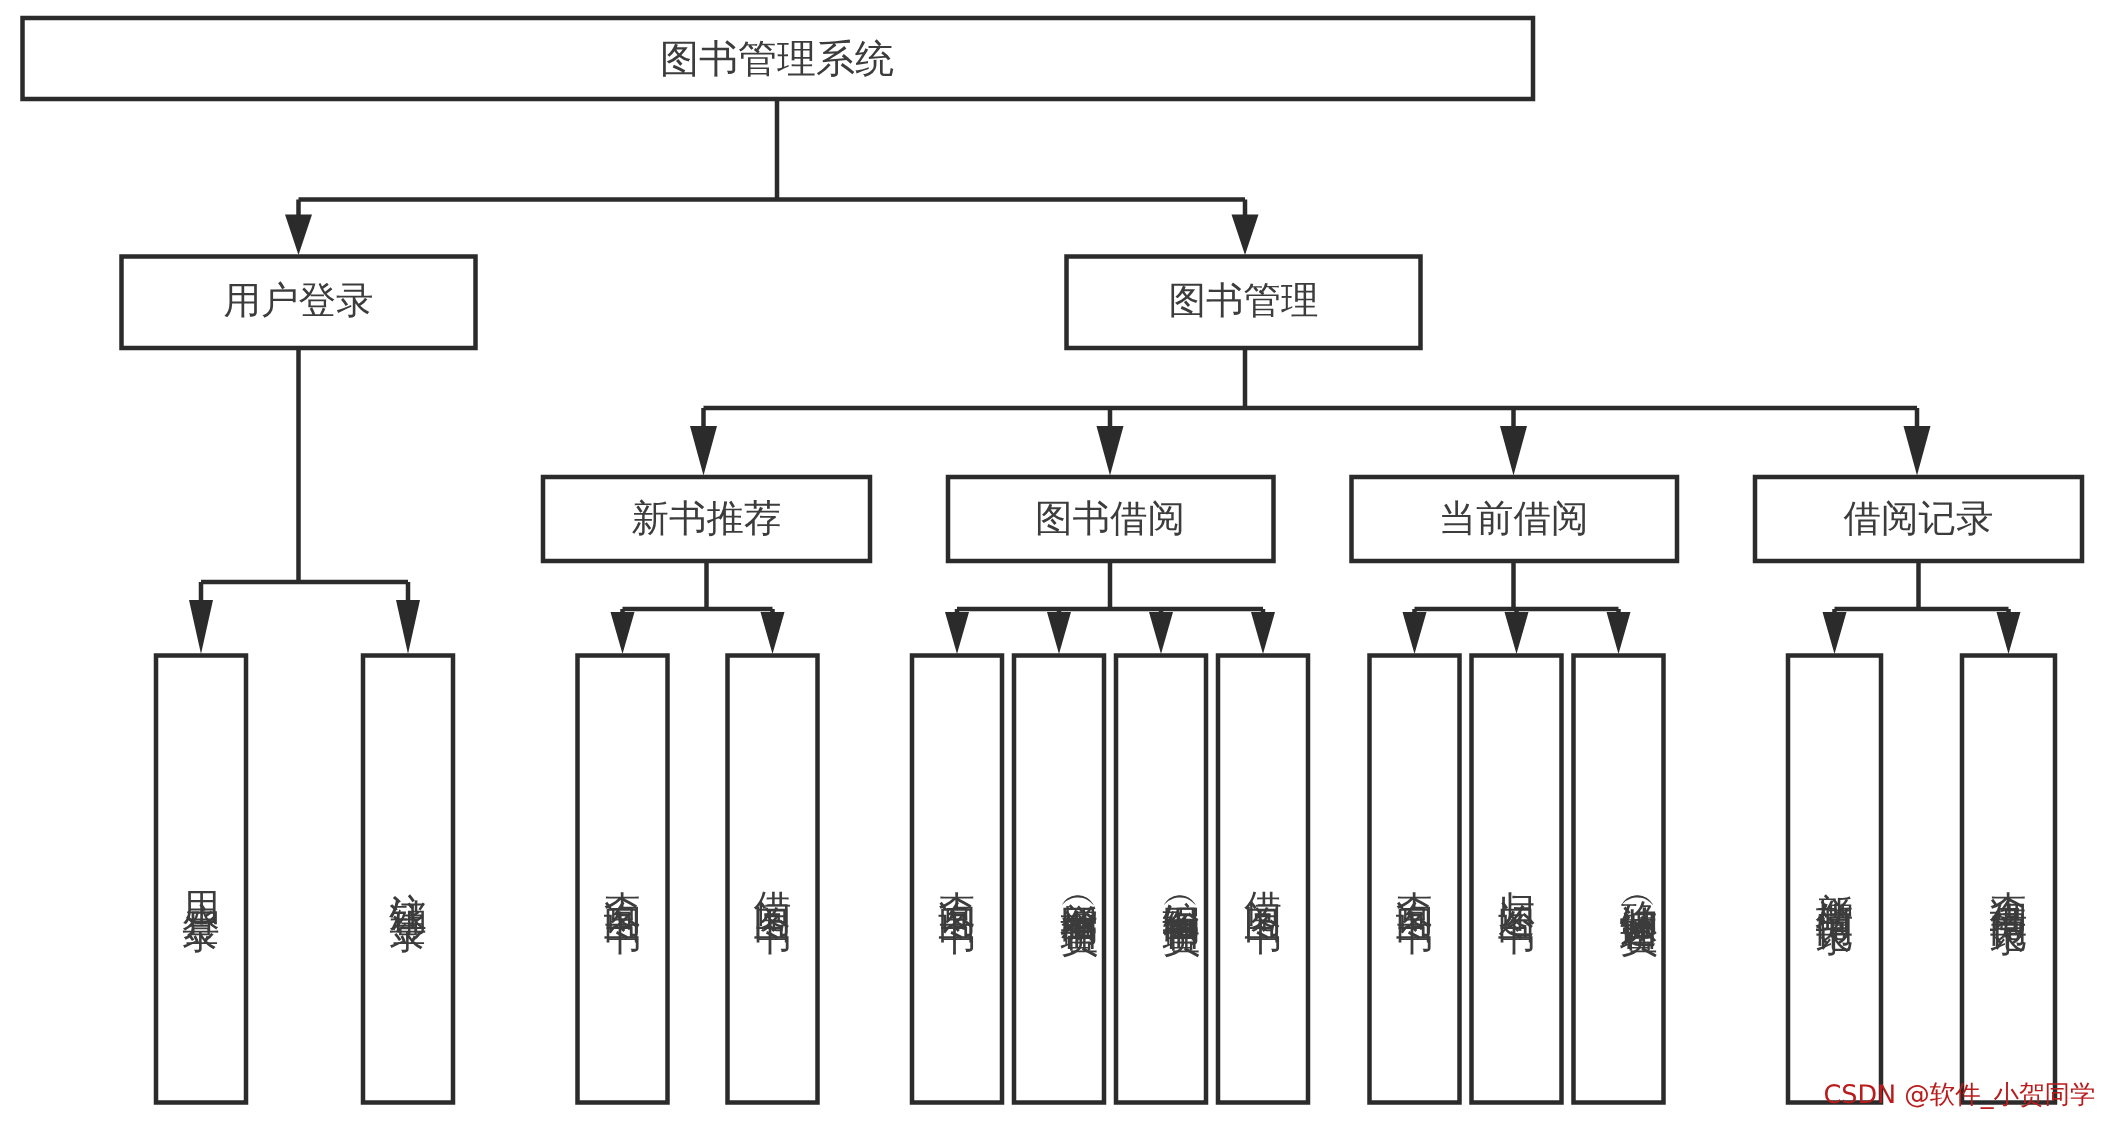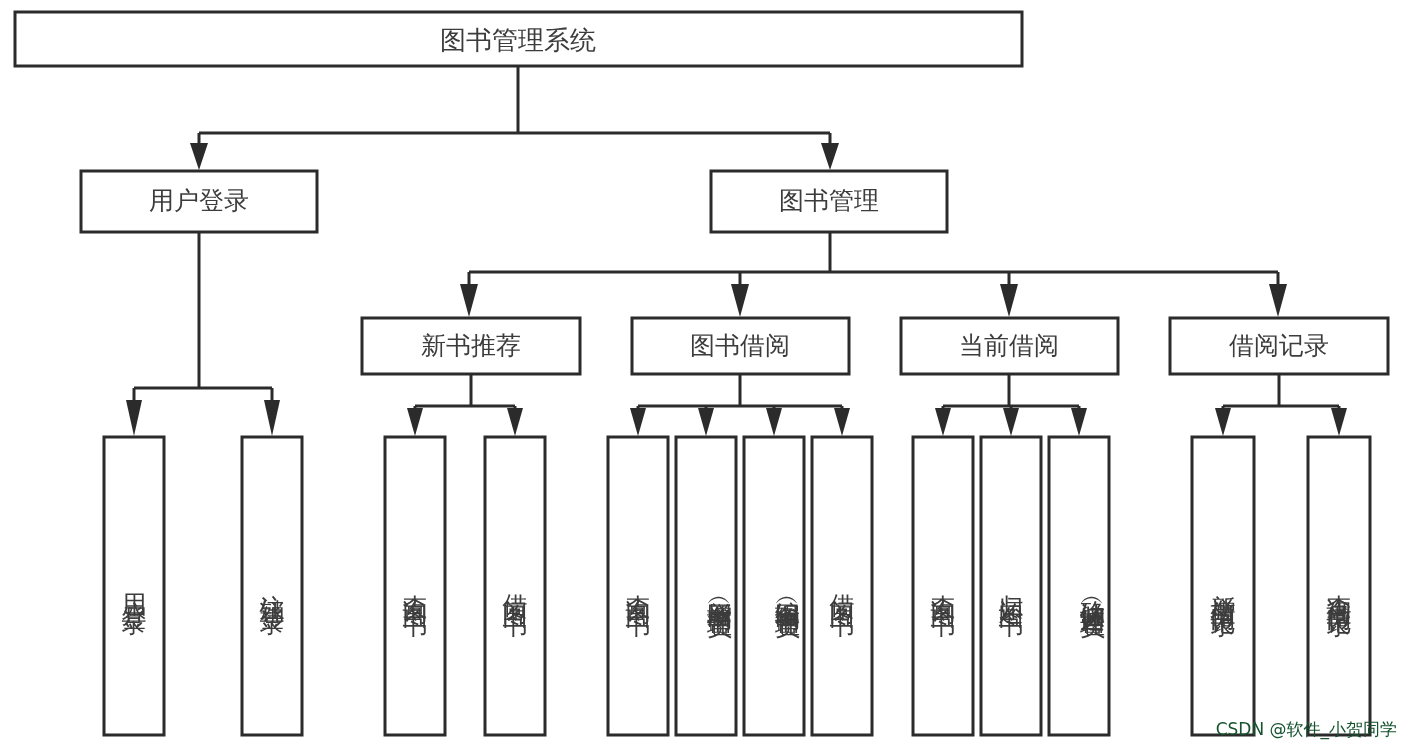--- a/index.html
+++ b/index.html
@@ -51,21 +51,21 @@
   }
   .arrow-head {
     fill: #2b2b2b;
     stroke: none;
   }
   .watermark {
     position: absolute;
     right: 8px;
     bottom: 6px;
     font-size: 17px;
-    color: #14532d;
+    color: #b91c1c;
     font-family: "DejaVu Sans", "Liberation Sans", sans-serif;
     white-space: nowrap;
     user-select: none;
   }
 </style>
 </head>
 <body>
 
 <div id="diagram-root">
 

